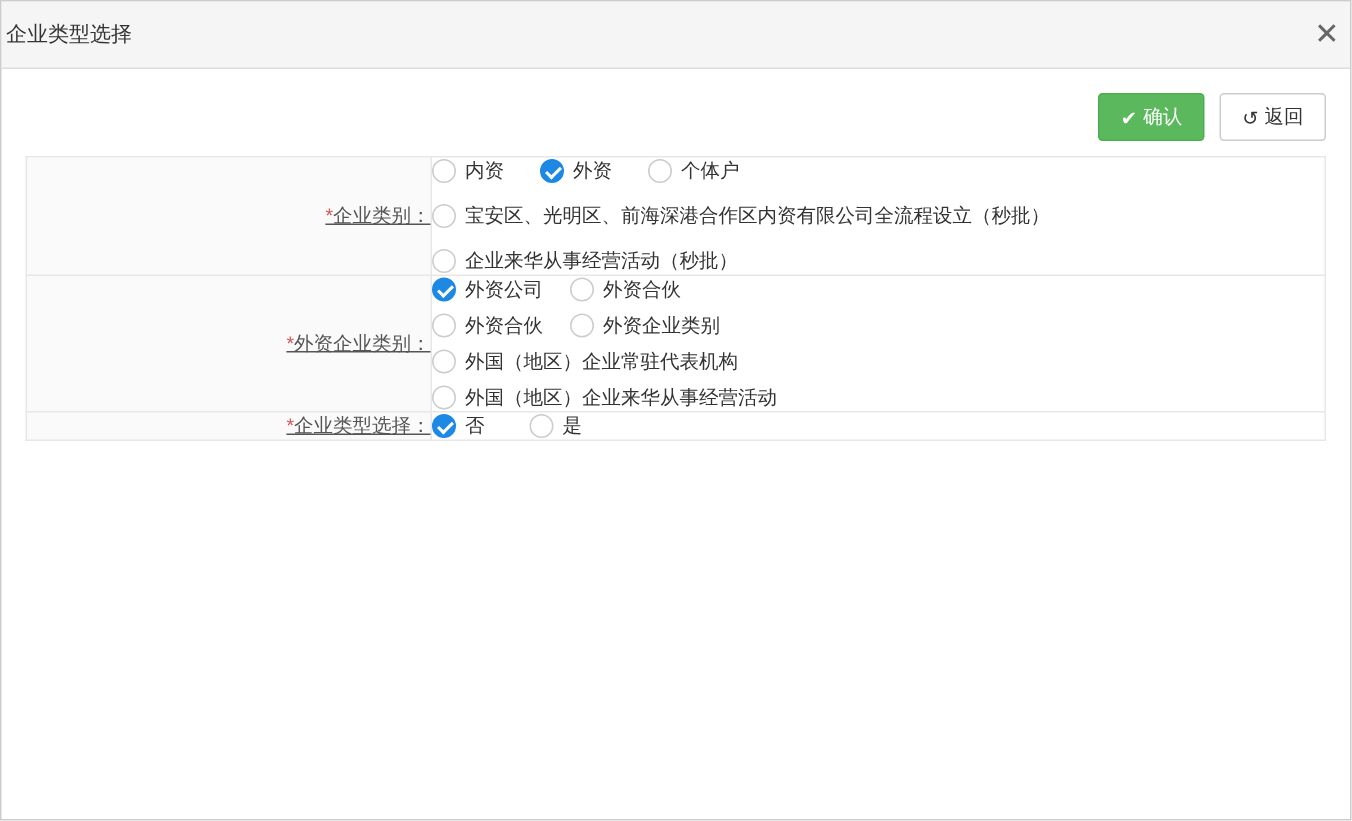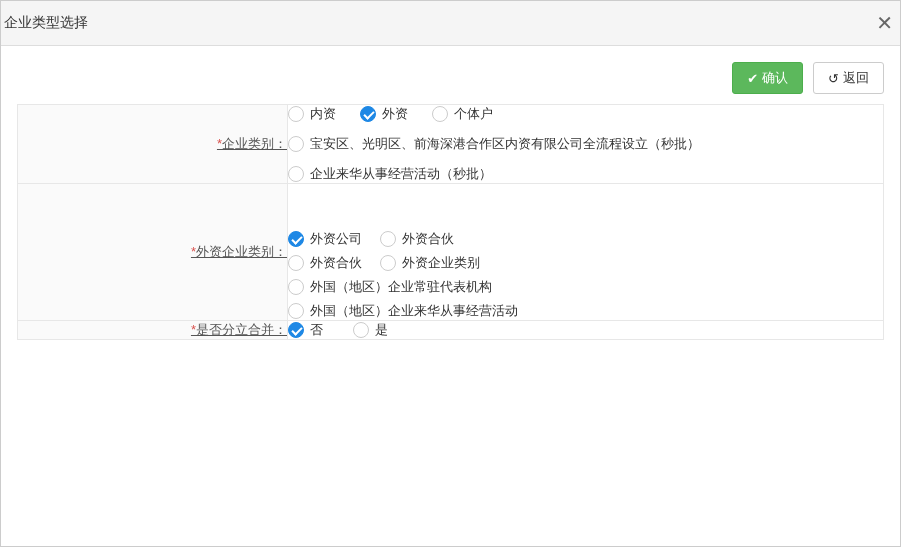--- a/index.html
+++ b/index.html
@@ -198,21 +198,21 @@
           </div>
         </td>
       </tr>
 
       <tr>
         <td class="label-cell">
           <span class="req">*</span><span>外资企业类别：</span>
         </td>
         <td class="value-cell">
           <div class="section-stack" style="gap:6px;">
-            <div class="radio-inline-group" style="column-gap:18px;margin-top:46px;">
+            <div class="radio-inline-group" style="column-gap:18px;">
               <span class="radio-item">
                 <span class="radio-circle checked"></span>
                 <span class="radio-label">外资公司</span>
               </span>
               <span class="radio-item">
                 <span class="radio-circle"></span>
                 <span class="radio-label">外资合伙</span>
               </span>
             </div>
             <div class="radio-inline-group" style="column-gap:18px;">
@@ -232,21 +232,21 @@
             <div class="radio-item">
               <span class="radio-circle"></span>
               <span class="radio-label">外国（地区）企业来华从事经营活动</span>
             </div>
           </div>
         </td>
       </tr>
 
       <tr>
         <td class="label-cell">
-          <span class="req">*</span><span>是否分立合并：</span>
+          <span class="req">*</span><span>企业类型选择：</span>
         </td>
         <td class="value-cell">
           <div class="radio-inline-group" style="column-gap:30px;">
             <span class="radio-item">
               <span class="radio-circle checked"></span>
               <span class="radio-label">否</span>
             </span>
             <span class="radio-item">
               <span class="radio-circle"></span>
               <span class="radio-label">是</span>

